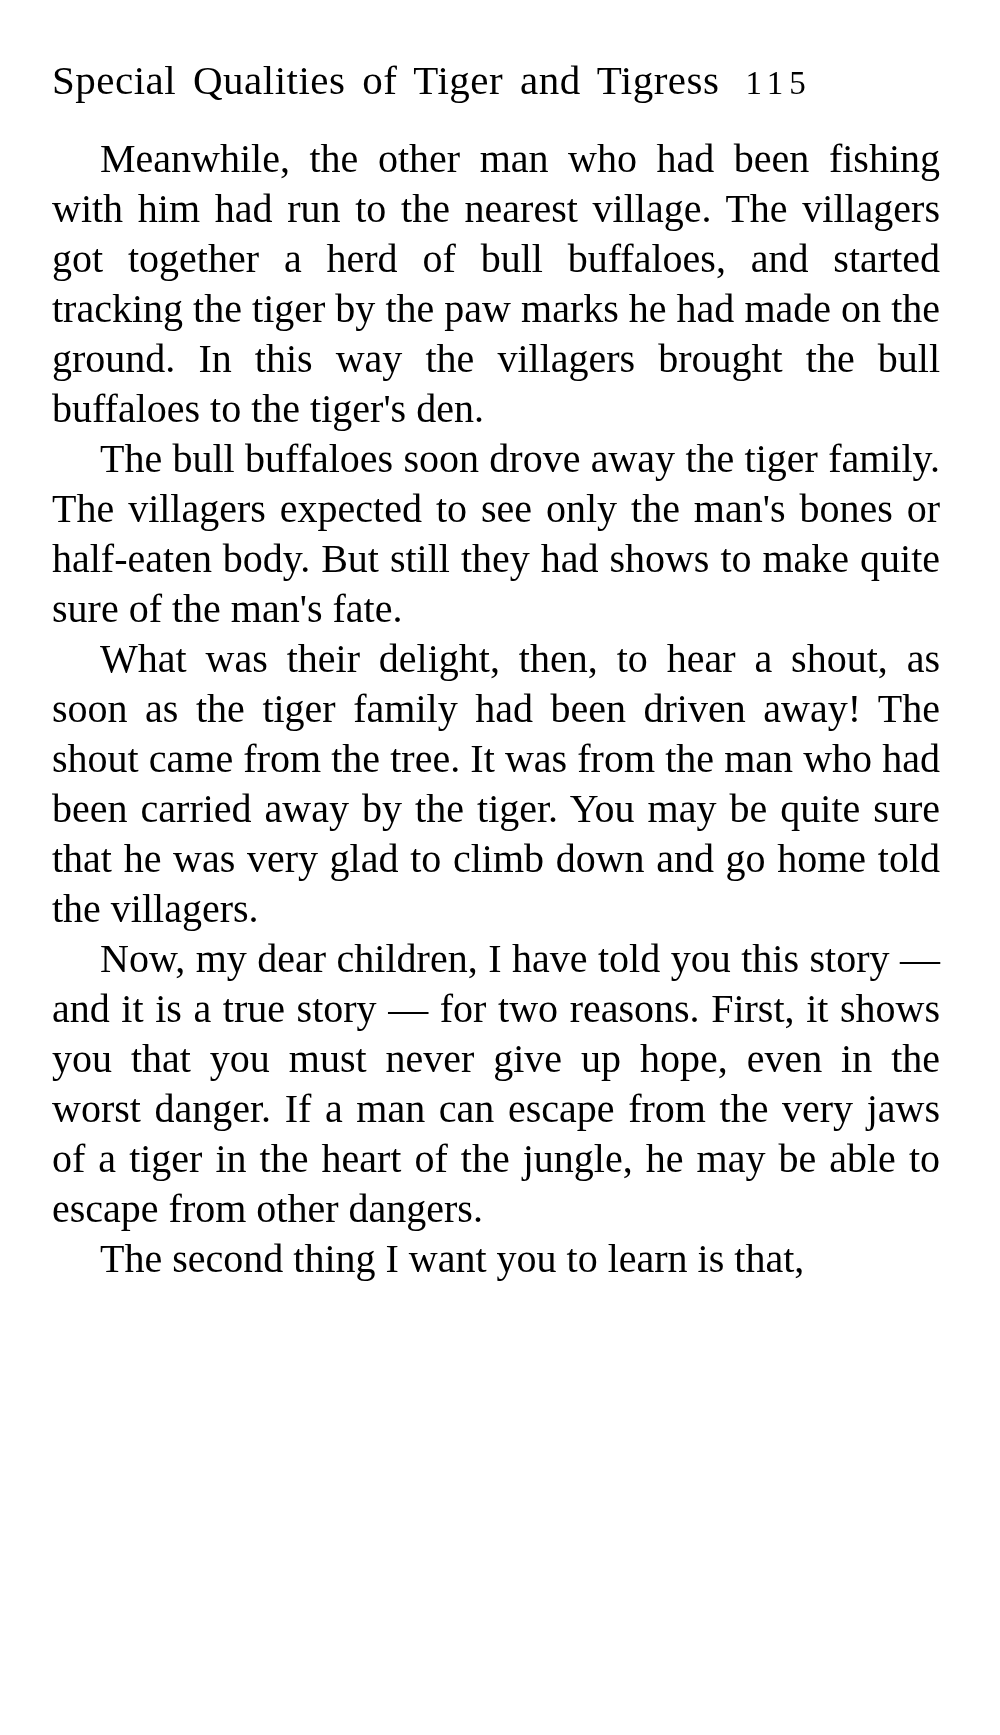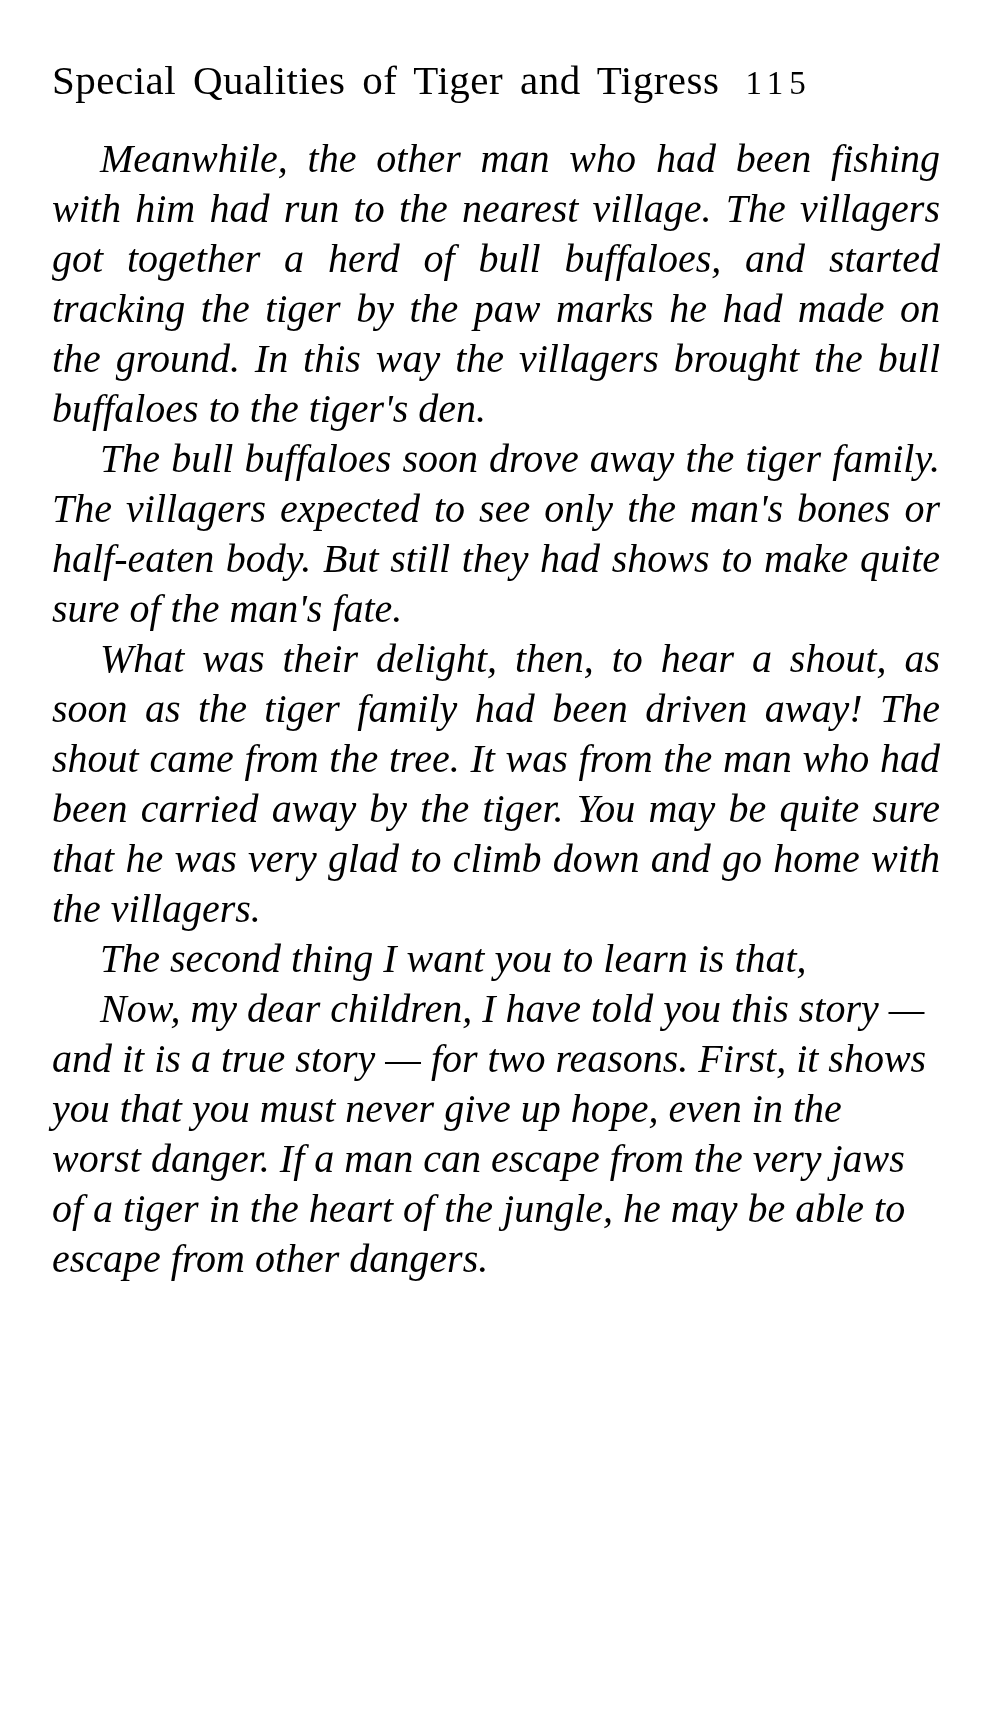--- a/index.html
+++ b/index.html
@@ -42,37 +42,36 @@
     font-size: 40px;
     line-height: 50px;
     text-align: justify;
     text-justify: inter-word;
     -webkit-hyphens: none;
     hyphens: none;
   }
   .body-text p {
     margin: 0;
     text-indent: 48px;
-    font-style: italic;
   }
   .body-text p:last-child {
     text-align: left;
   }
 </style>
 </head>
 <body>
 
 <div class="page">
 
   <div class="running-head">
     <span class="title">Special Qualities of Tiger and Tigress</span>
     <span class="folio">115</span>
   </div>
 
   <div class="body-text">
     <p>Meanwhile, the other man who had been fishing with him had run to the nearest village. The villagers got together a herd of bull buffaloes, and started tracking the tiger by the paw marks he had made on the ground. In this way the villagers brought the bull buffaloes to the tiger's den.</p>
     <p>The bull buffaloes soon drove away the tiger family. The villagers expected to see only the man's bones or half-eaten body. But still they had shows to make quite sure of the man's fate.</p>
-    <p>What was their delight, then, to hear a shout, as soon as the tiger family had been driven away! The shout came from the tree. It was from the man who had been carried away by the tiger. You may be quite sure that he was very glad to climb down and go home with the villagers.</p>
+    <p>What was their delight, then, to hear a shout, as soon as the tiger family had been driven away! The shout came from the tree. It was from the man who had been carried away by the tiger. You may be quite sure that he was very glad to climb down and go home told the villagers.</p>
+    <p>Now, my dear children, I have told you this story — and it is a true story — for two reasons. First, it shows you that you must never give up hope, even in the worst danger. If a man can escape from the very jaws of a tiger in the heart of the jungle, he may be able to escape from other dangers.</p>
     <p>The second thing I want you to learn is that,</p>
-    <p>Now, my dear children, I have told you this story — and it is a true story — for two reasons. First, it shows you that you must never give up hope, even in the worst danger. If a man can escape from the very jaws of a tiger in the heart of the jungle, he may be able to escape from other dangers.</p>
   </div>
 
 </div>
 
 </body></html>

